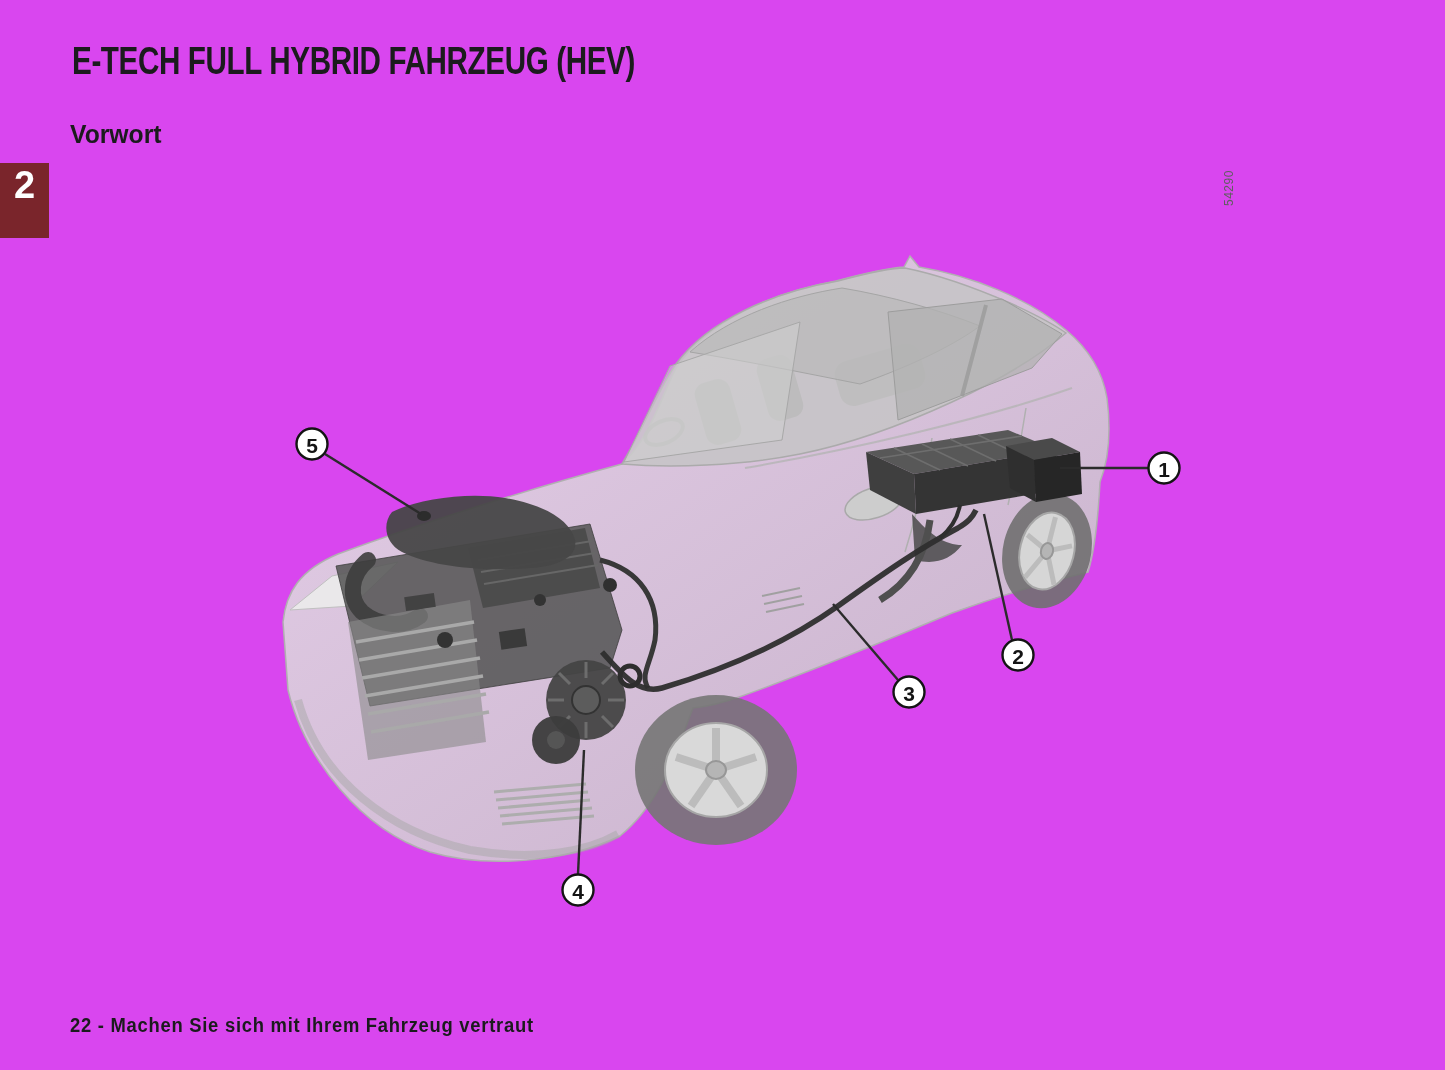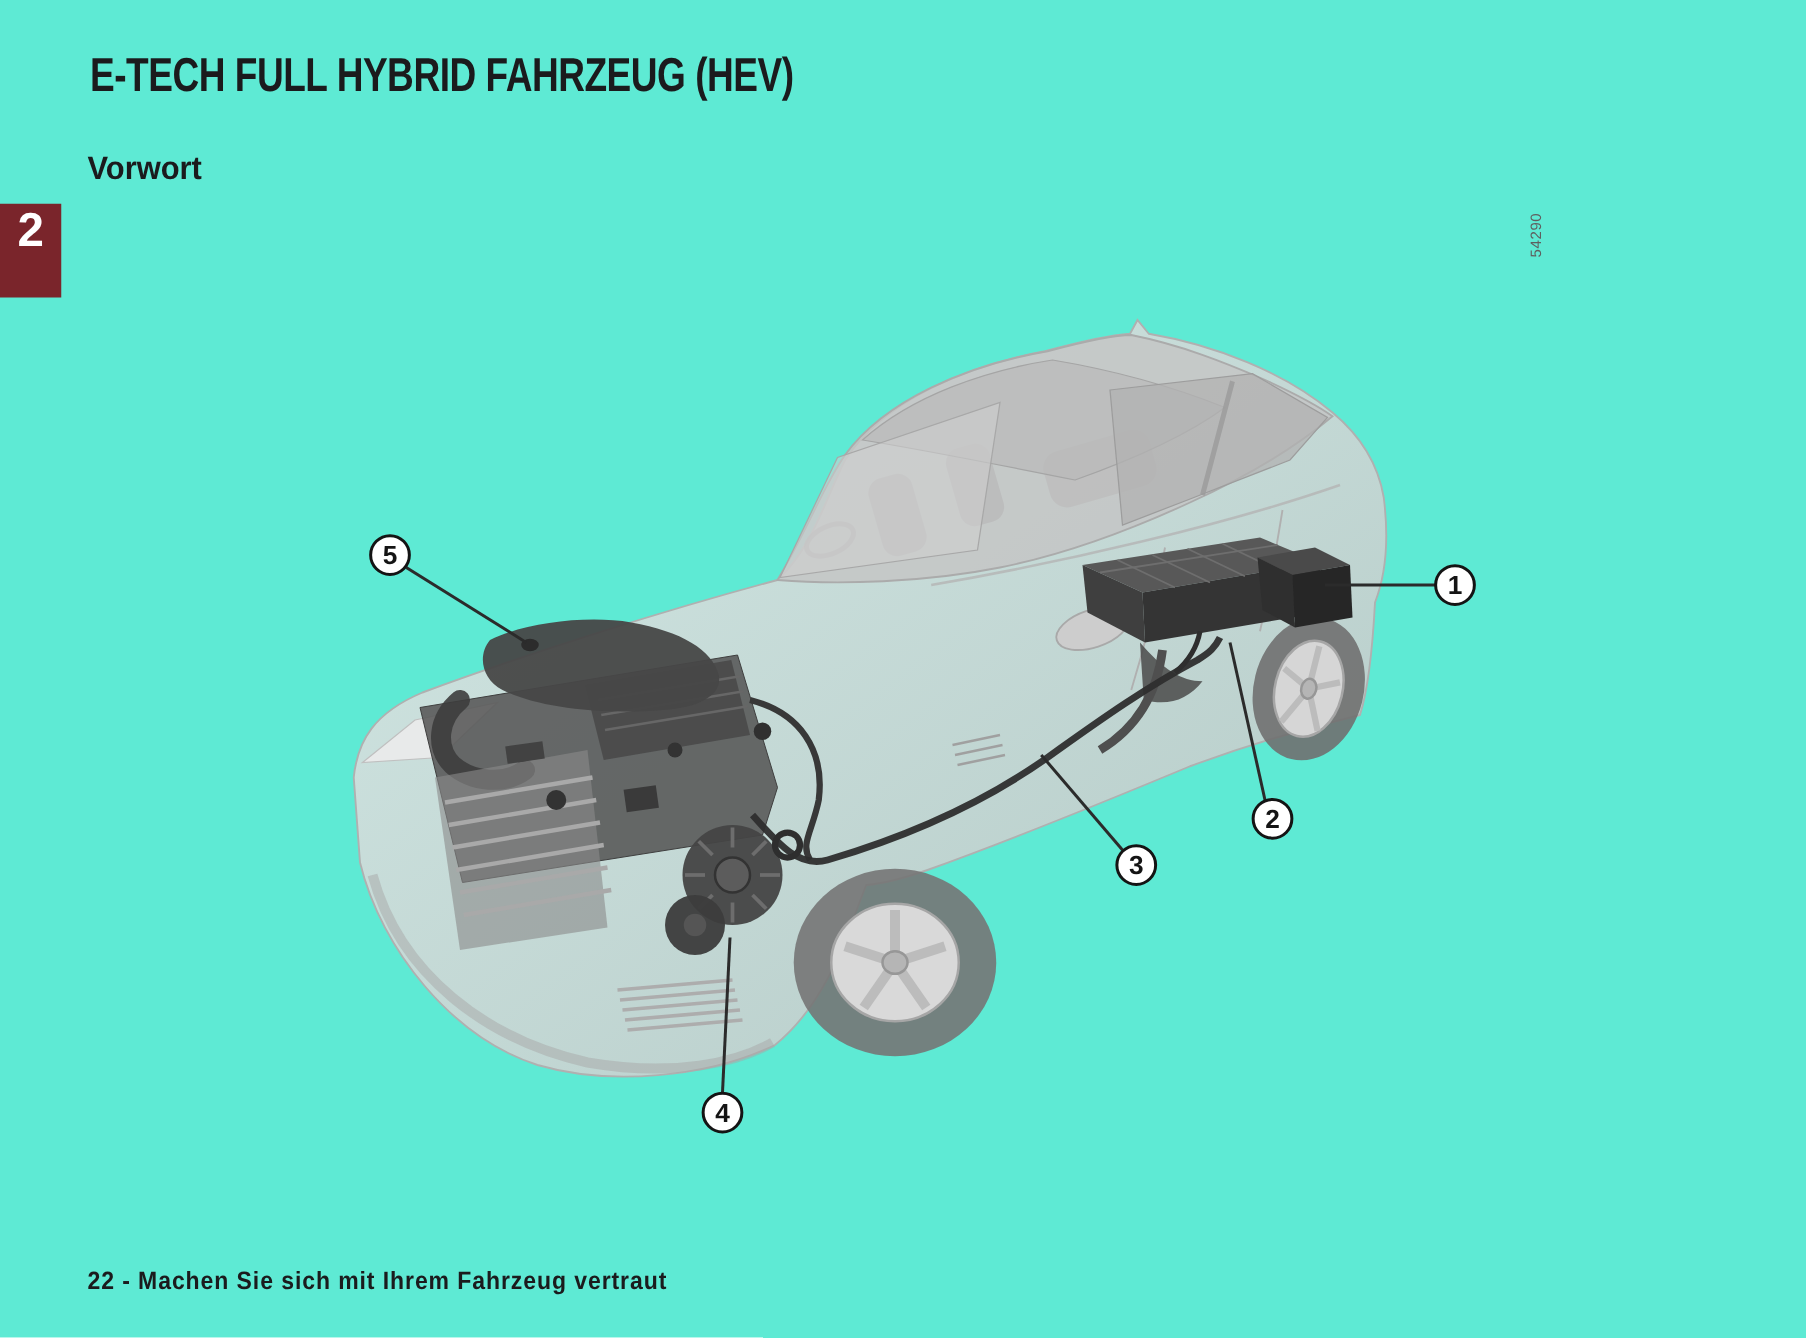--- a/index.html
+++ b/index.html
@@ -1,17 +1,17 @@
 <!DOCTYPE html>
 <html><head>
 <meta charset="utf-8">
 <style>
   html,body{margin:0;padding:0;background:#ffffff;}
   .page{
-    position:relative;width:1445px;height:1070px;background:#5eead4;
+    position:relative;width:1445px;height:1070px;background:#d946ef;
     font-family:"Liberation Sans", sans-serif;color:#1b1b1d;overflow:hidden;
   }
   .doc-title{
     position:absolute;left:72px;top:40px;margin:0;
     font-size:38px;font-weight:700;letter-spacing:-0.5px;white-space:nowrap;
     transform:scaleX(0.78);transform-origin:left top;color:#1b1b1d;
   }
   .section-heading{
     position:absolute;left:70px;top:119px;margin:0;
     font-size:26px;font-weight:700;letter-spacing:0px;white-space:nowrap;

